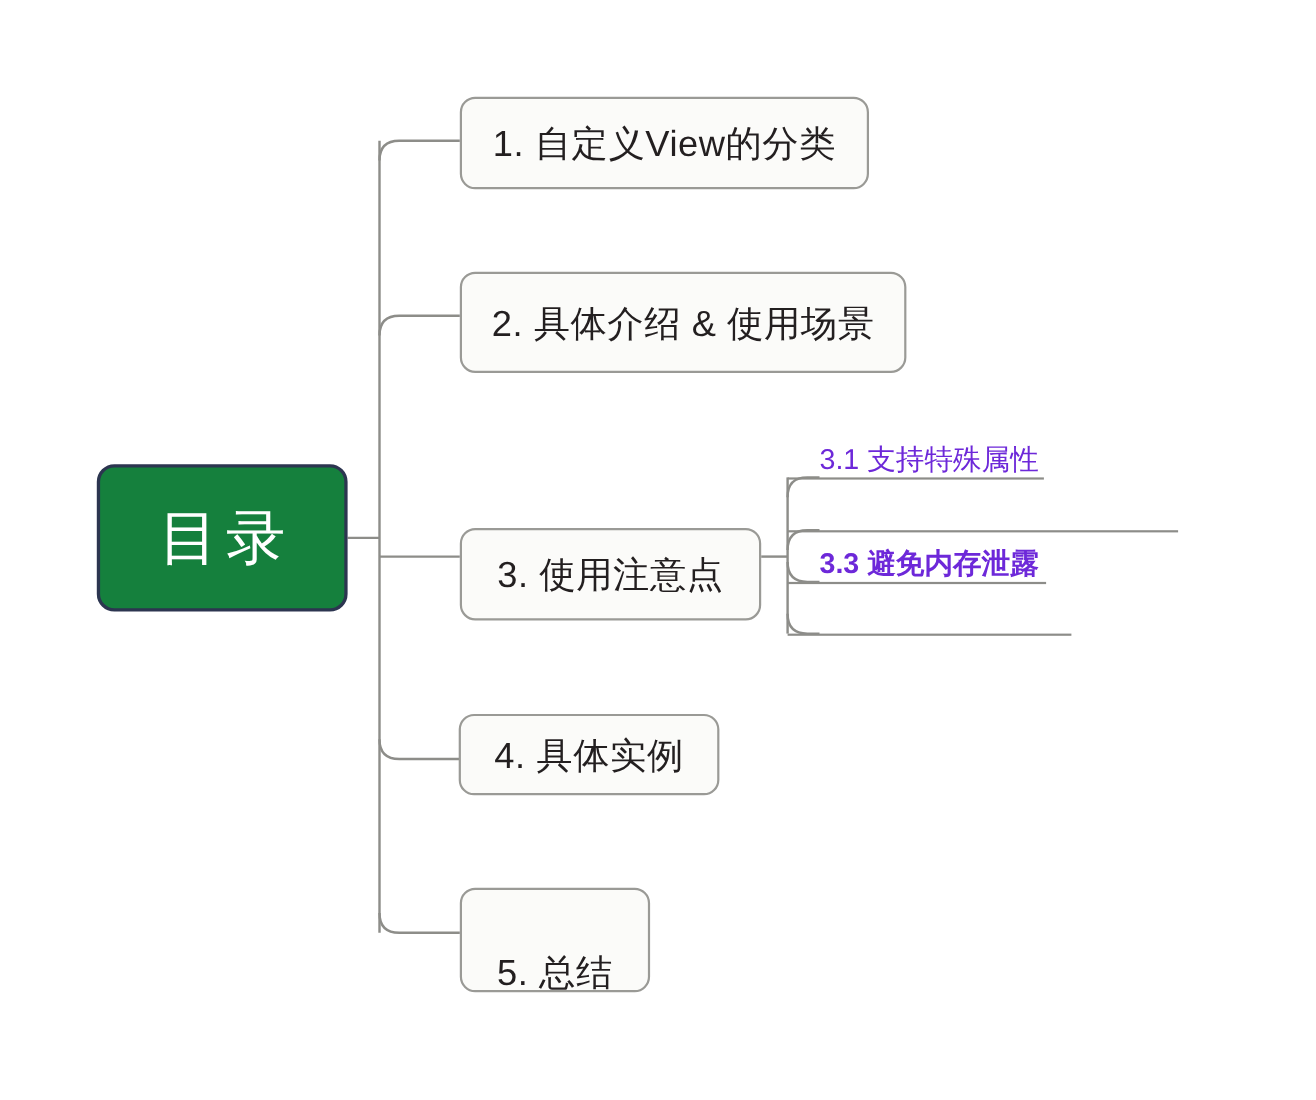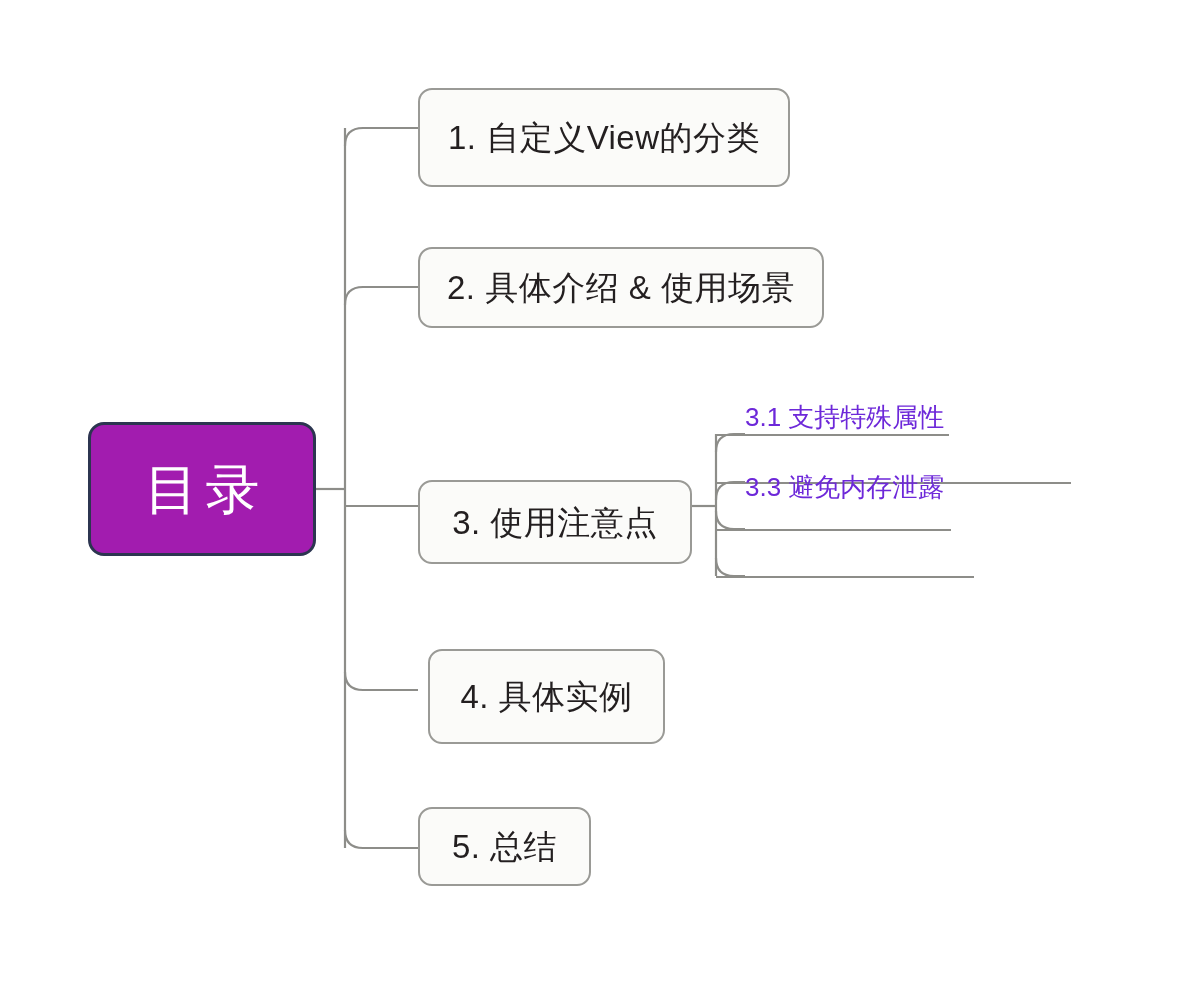--- a/index.html
+++ b/index.html
@@ -42,58 +42,58 @@
   .node-label {
     display: block;
     line-height: 1;
     letter-spacing: 0.5px;
   }
   #root-node {
     left: 88px;
     top: 422px;
     width: 228px;
     height: 134px;
-    background: #a21caf;
+    background: #15803d;
     border: 3px solid #2c3550;
     border-radius: 16px;
   }
   #root-node .node-label {
     color: #ffffff;
     font-size: 54px;
     letter-spacing: 7px;
     text-indent: 7px;
   }
   .branch-node .node-label {
     font-size: 33px;
   }
-  #node-1 { left: 418px; top: 88px;  width: 372px; height: 99px; }
-  #node-2 { left: 418px; top: 247px; width: 406px; height: 81px; }
+  #node-1 { left: 418px; top: 88px;  width: 372px; height: 84px; }
+  #node-2 { left: 418px; top: 247px; width: 406px; height: 92px; }
   #node-3 { left: 418px; top: 480px; width: 274px; height: 84px; }
-  #node-4 { left: 428px; top: 649px; width: 237px; height: 95px; }
-  #node-5 { left: 418px; top: 807px; width: 173px; height: 79px; }
+  #node-4 { left: 417px; top: 649px; width: 237px; height: 74px; }
+  #node-5 { left: 418px; top: 807px; width: 173px; height: 95px; align-items: flex-end; }
 
   .leaf {
     position: absolute;
     left: 745px;
     box-sizing: border-box;
     color: #6d28d9;
     font-size: 26px;
     line-height: 30px;
     white-space: nowrap;
     padding-bottom: 3px;
   }
   .leaf-underline {
     position: absolute;
     height: 2px;
     background: #8d8d89;
     left: 716px;
   }
   #leaf-3-1 { top: 402px; }
   #leaf-3-2 { top: 450px; }
-  #leaf-3-3 { top: 472px; }
+  #leaf-3-3 { top: 497px; font-weight: bold; }
   #leaf-3-4 { top: 544px; }
   #underline-3-1 { top: 434px; width: 233px; }
   #underline-3-2 { top: 482px; width: 355px; }
   #underline-3-3 { top: 529px; width: 235px; }
   #underline-3-4 { top: 576px; width: 258px; }
 </style>
 </head>
 <body>
 
 <div id="mindmap-canvas">

